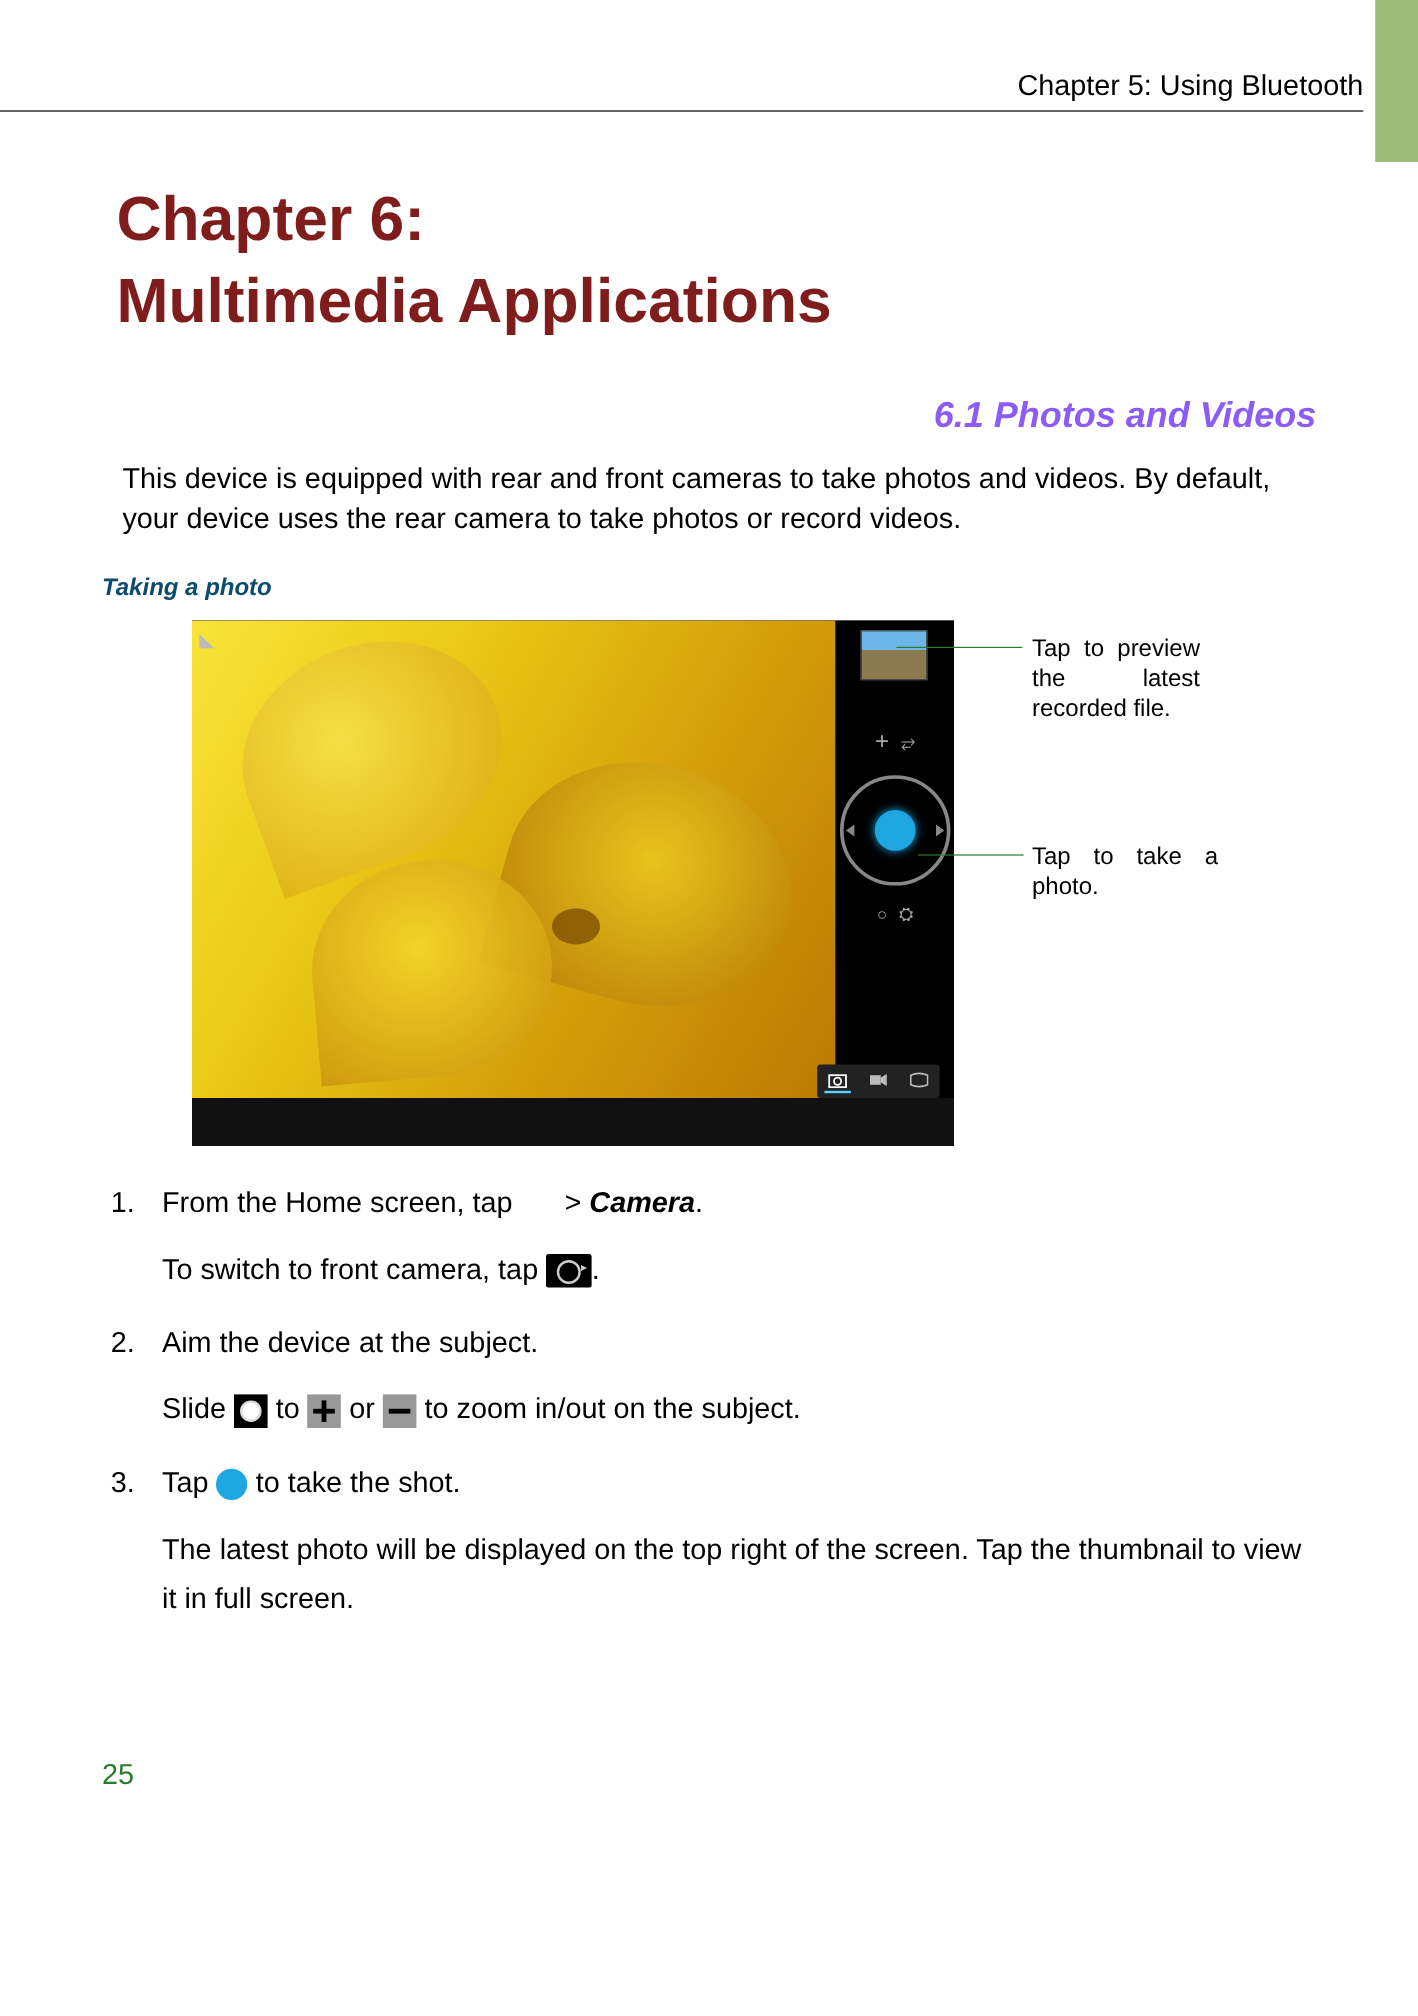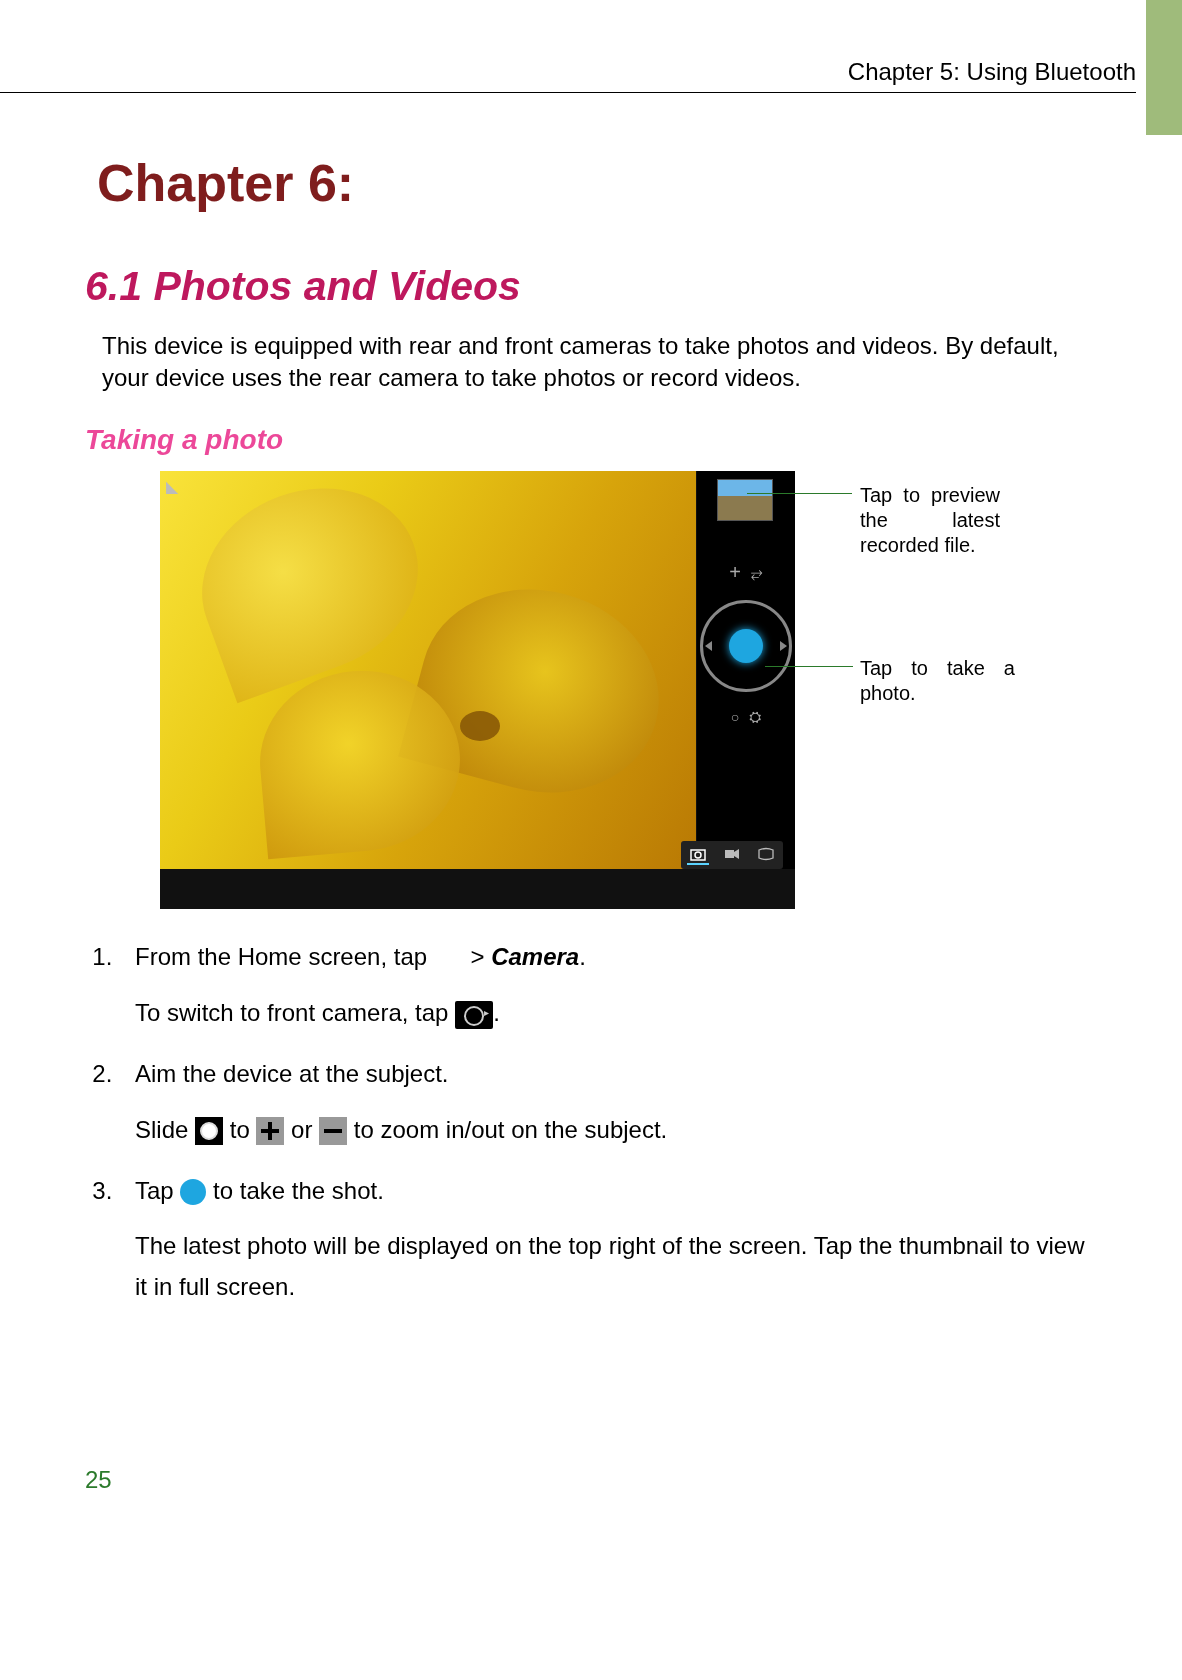--- a/index.html
+++ b/index.html
@@ -49,35 +49,36 @@
     top: 150px;
   }
   h1.chapter {
     color: #7f1d1d;
     font-size: 52px;
     font-weight: bold;
     margin: 0 0 10px 12px;
     line-height: 1.3;
   }
   h2.section {
-    color: #be185d;
+    color: #8b5cf6;
     font-style: italic;
-    font-size: 41px;
+    font-size: 30px;
     font-weight: bold;
     margin: 45px 0 20px 0;
+    text-align: right;
   }
   p.intro {
     font-size: 24px;
     line-height: 1.35;
     margin: 0 0 30px 17px;
   }
   h3.sub {
-    color: #ec4899;
+    color: #0c4a6e;
     font-style: italic;
-    font-size: 28px;
+    font-size: 20px;
     font-weight: bold;
     margin: 25px 0 15px 0;
   }
   .screenshot-wrap {
     display: flex;
     align-items: flex-start;
     margin-left: 75px;
   }
   .device-shot {
     width: 635px;
@@ -292,20 +293,21 @@
 <div class="page">
 
   <div class="header-tab"></div>
   <div class="header-text">Chapter 5: Using Bluetooth</div>
   <div class="header-rule"></div>
 
   <div class="content">
 
     <h1 class="chapter">
       <span>Chapter 6:</span><br>
+      <span>Multimedia Applications</span>
     </h1>
 
     <h2 class="section">6.1 Photos and Videos</h2>
 
     <p class="intro">This device is equipped with rear and front cameras to take photos and videos. By default, your device uses the rear camera to take photos or record videos.</p>
 
     <h3 class="sub">Taking a photo</h3>
 
     <div class="screenshot-wrap">
       <div class="device-shot">

